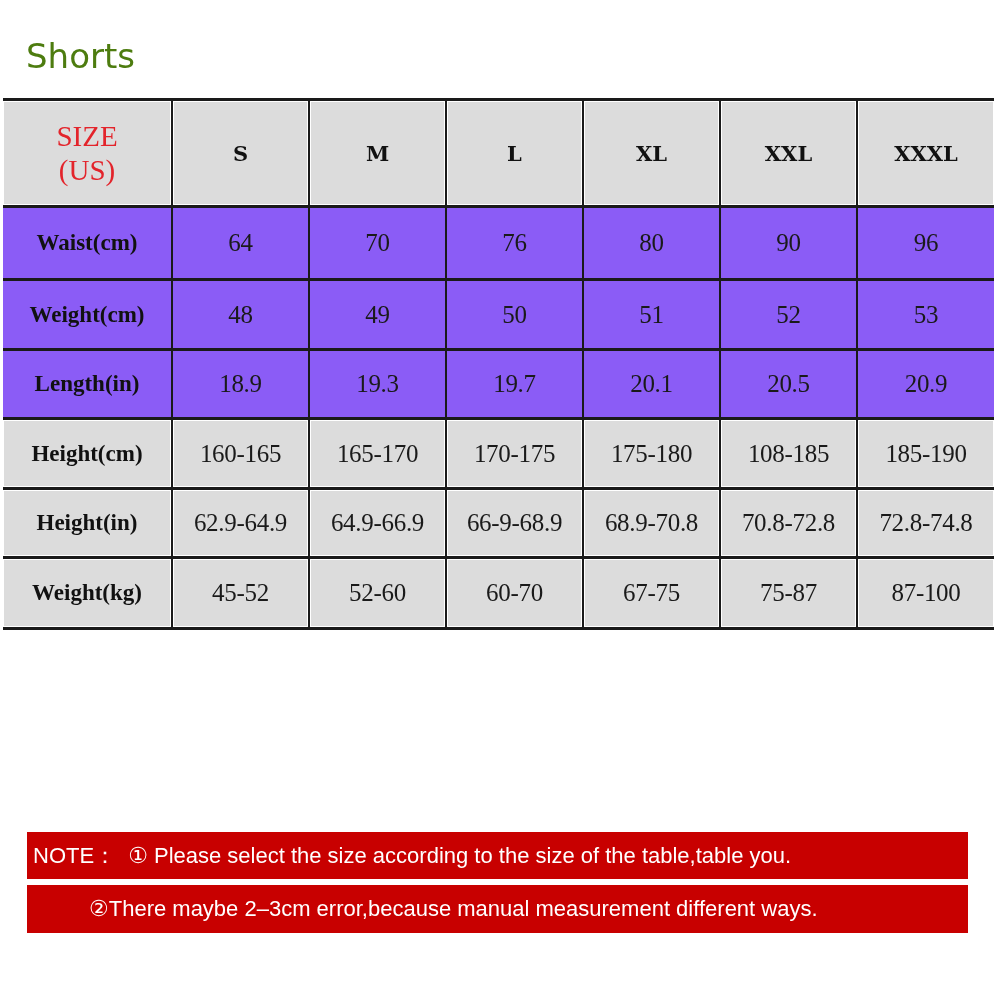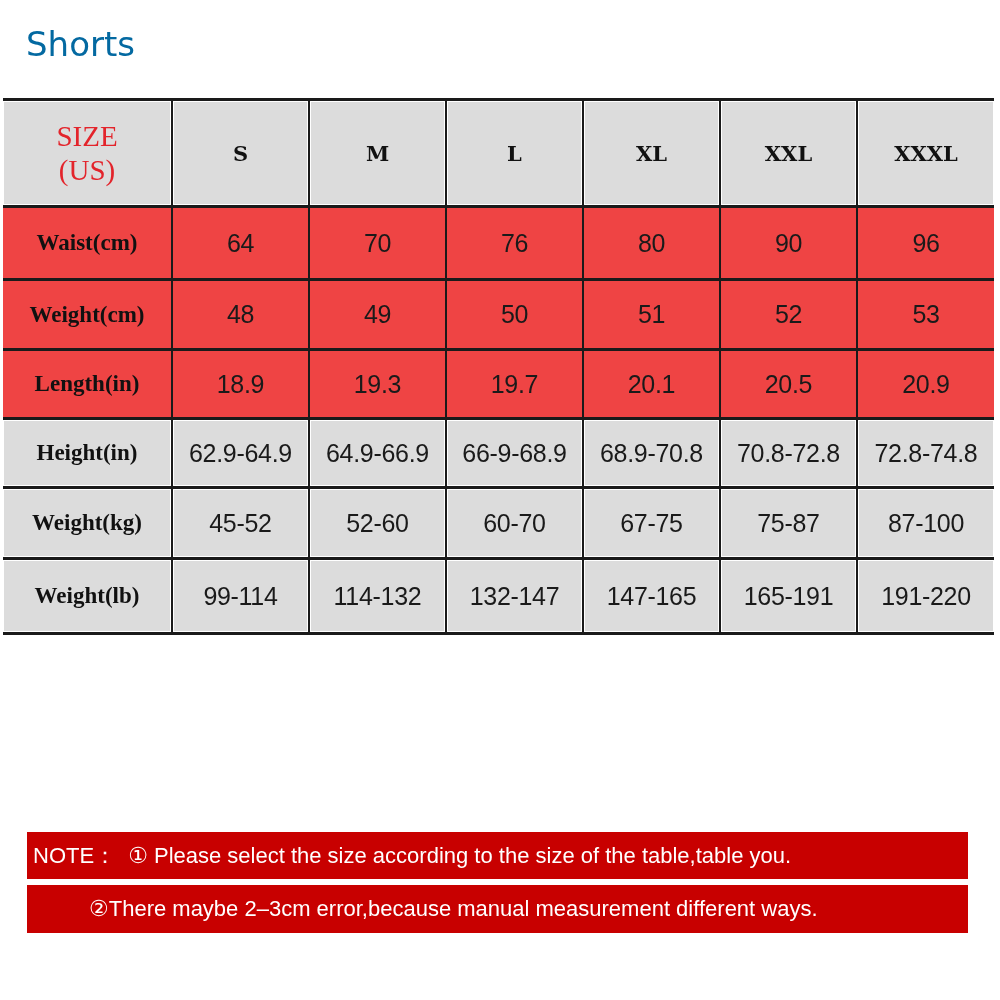--- a/index.html
+++ b/index.html
@@ -1,59 +1,59 @@
 <!DOCTYPE html>
 <html><head>
 <meta charset="utf-8">
 <style>
   html, body { margin: 0; padding: 0; background: #ffffff; }
   body { width: 1000px; height: 1000px; position: relative; overflow: hidden; }
   .title {
-    position: absolute; left: 26px; top: 24px;
-    font-family: "DejaVu Sans", sans-serif; font-size: 34px; color: #0369a1;
+    position: absolute; left: 26px; top: 36px;
+    font-family: "DejaVu Sans", sans-serif; font-size: 34px; color: #4d7c0f;
     letter-spacing: 0px;
   }
   table.size-table {
     position: absolute; left: 3px; top: 98px;
     border-collapse: collapse;
     width: 990px;
     table-layout: fixed;
   }
   table.size-table col.c0 { width: 169px; }
   table.size-table col.cn { width: 137px; }
   table.size-table td {
     text-align: center; vertical-align: middle; padding: 0;
     border-top: 3px solid #1a1a1a;
     border-left: 2px solid #1a1a1a;
     box-shadow: inset 0 0 0 1px #ffffff;
   }
   table.size-table td:first-child { border-left: none; }
   table.size-table tr:last-child td { border-bottom: 3px solid #1a1a1a; }
   tr.header td { height: 104px; background: #dcdcdc; }
-  tr.white td { background: #ef4444; box-shadow: none; }
+  tr.white td { background: #8b5cf6; box-shadow: none; }
   tr.grey td { background: #dcdcdc; }
   tr.r0 td { height: 70px; }
   tr.r1 td { height: 68px; }
   tr.r2 td { height: 67px; }
   tr.r3 td { height: 66px; }
   tr.r4 td { height: 67px; }
   tr.r5 td { height: 66px; }
   tr.r6 td { height: 68px; }
   tr.r7 td { height: 72px; }
   .hdr-label {
     font-family: "DejaVu Serif", serif; font-weight: bold; font-size: 21px; color: #111;
   }
   .size-us {
     font-family: "Liberation Serif", serif; font-size: 29px; color: #e3242b; line-height: 34px;
   }
   .row-label {
     font-family: "Liberation Serif", serif; font-weight: bold; font-size: 23px; color: #111;
   }
   .val {
-    font-family: Liberation Sans, sans-serif; font-size: 25px; color: #1a1a1a;
+    font-family: Liberation Serif, serif; font-size: 25px; color: #1a1a1a;
     letter-spacing: -0.3px;
   }
   .banner {
     position: absolute; left: 27px; width: 941px;
     background: #c80000; color: #ffffff;
     font-family: "Liberation Sans", sans-serif; font-size: 22px;
     display: flex; align-items: center; white-space: nowrap;
   }
   .banner1 { top: 832px; height: 47px; padding-left: 6px; box-sizing: border-box; }
   .banner2 { top: 885px; height: 48px; padding-left: 62px; box-sizing: border-box; }
@@ -112,20 +112,29 @@
   <tr class="white r3">
     <td><span class="row-label">Length(in)</span></td>
     <td><span class="val">18.9</span></td>
     <td><span class="val">19.3</span></td>
     <td><span class="val">19.7</span></td>
     <td><span class="val">20.1</span></td>
     <td><span class="val">20.5</span></td>
     <td><span class="val">20.9</span></td>
   </tr>
 
+  <tr class="grey r4">
+    <td><span class="row-label">Height(cm)</span></td>
+    <td><span class="val">160-165</span></td>
+    <td><span class="val">165-170</span></td>
+    <td><span class="val">170-175</span></td>
+    <td><span class="val">175-180</span></td>
+    <td><span class="val">108-185</span></td>
+    <td><span class="val">185-190</span></td>
+  </tr>
 
   <tr class="grey r5">
     <td><span class="row-label">Height(in)</span></td>
     <td><span class="val">62.9-64.9</span></td>
     <td><span class="val">64.9-66.9</span></td>
     <td><span class="val">66-9-68.9</span></td>
     <td><span class="val">68.9-70.8</span></td>
     <td><span class="val">70.8-72.8</span></td>
     <td><span class="val">72.8-74.8</span></td>
   </tr>
@@ -133,29 +142,20 @@
   <tr class="grey r6">
     <td><span class="row-label">Weight(kg)</span></td>
     <td><span class="val">45-52</span></td>
     <td><span class="val">52-60</span></td>
     <td><span class="val">60-70</span></td>
     <td><span class="val">67-75</span></td>
     <td><span class="val">75-87</span></td>
     <td><span class="val">87-100</span></td>
   </tr>
 
-  <tr class="grey r7">
-    <td><span class="row-label">Weight(lb)</span></td>
-    <td><span class="val">99-114</span></td>
-    <td><span class="val">114-132</span></td>
-    <td><span class="val">132-147</span></td>
-    <td><span class="val">147-165</span></td>
-    <td><span class="val">165-191</span></td>
-    <td><span class="val">191-220</span></td>
-  </tr>
 </tbody>
   </table>
 
 <div class="banner banner1">
   <span class="note-label">NOTE：</span>
   <span>① Please select the size according to the size of the table,table you.</span>
 </div>
 <div class="banner banner2">
   <span>②There maybe 2–3cm error,because manual measurement different ways.</span>
 </div>

